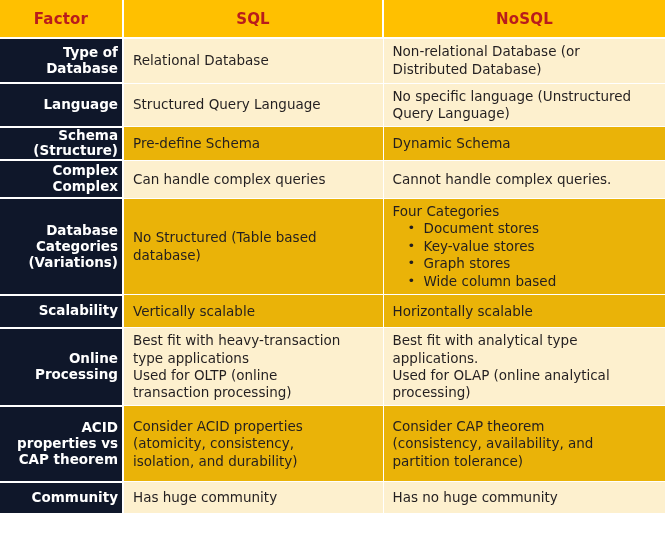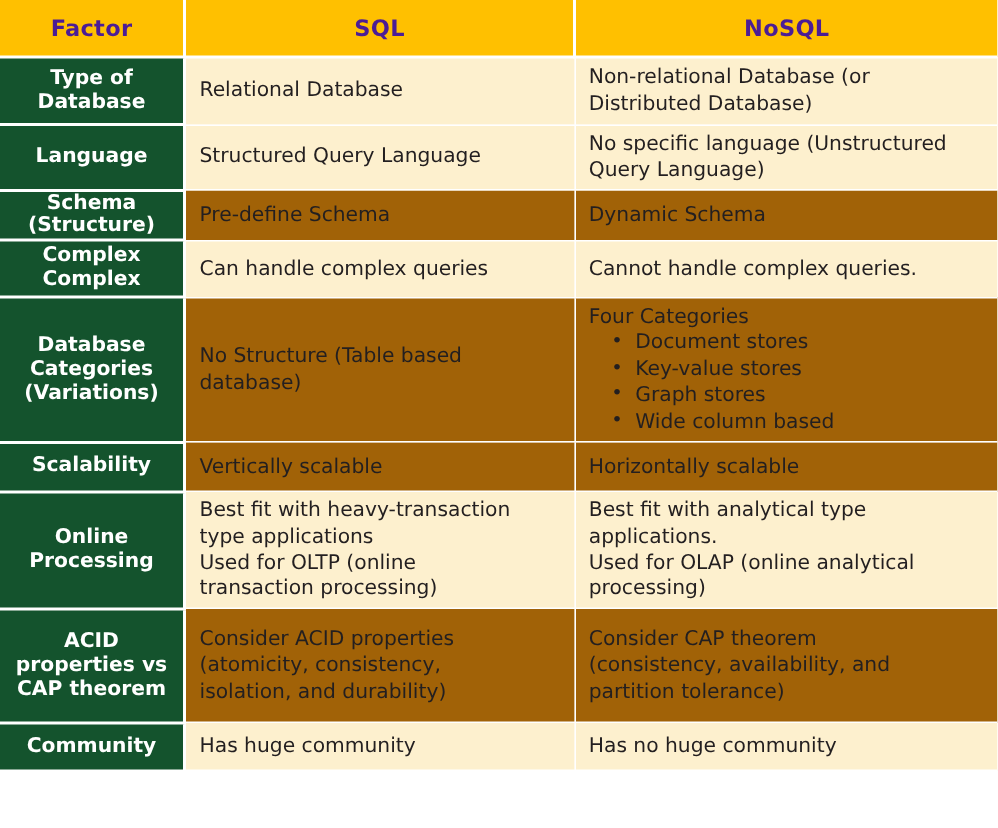--- a/index.html
+++ b/index.html
@@ -21,41 +21,41 @@
   }
 
   .comparison-table col.c-factor { width: 123px; }
   .comparison-table col.c-sql    { width: 260px; }
   .comparison-table col.c-nosql  { width: 282px; }
 
   
   .comparison-table thead th {
     height: 38px;
     background: #FFC000;
-    color: #4c1d95;
+    color: #b91c1c;
     font-weight: bold;
     font-size: 15px;
     text-align: center;
     vertical-align: middle;
     padding: 0 6px;
     border-right: 2px solid #ffffff;
     border-bottom: 2px solid #ffffff;
     box-sizing: border-box;
     letter-spacing: 0.2px;
   }
   .comparison-table thead th:last-child { border-right: none; }
 
   
   .factor-cell {
-    background: #14532d;
+    background: #0f172a;
     color: #ffffff;
     font-weight: bold;
     font-size: 13.5px;
     line-height: 1.18;
-    text-align: center;
+    text-align: right;
     vertical-align: middle;
     padding: 0 4px;
     border-right: 2px solid #ffffff;
     border-bottom: 2px solid #ffffff;
     box-sizing: border-box;
   }
 
   
   .value-cell {
     font-size: 13.5px;
@@ -64,21 +64,21 @@
     text-align: left;
     vertical-align: middle;
     padding: 4px 8px 4px 9px;
     border-right: 1px solid #ffffff;
     border-bottom: 1px solid #ffffff;
     box-sizing: border-box;
   }
   .value-cell:last-child { border-right: none; }
 
   tr.band-light .value-cell { background: #FDF0CE; }
-  tr.band-dark  .value-cell { background: #a16207; margin-left: 19px; }
+  tr.band-dark  .value-cell { background: #eab308; margin-left: 19px; }
 
   .cell-line { display: block; }
 
   .bullet-list {
     margin: 0;
     padding: 0 0 0 31px;
     list-style: none;
   }
   .bullet-list li {
     position: relative;
@@ -159,21 +159,21 @@
           <span class="cell-line">Cannot handle complex queries.</span>
         </td>
       </tr>
       <tr class="band-dark" style="height: 93px;">
         <td class="factor-cell">
           <span class="cell-line">Database</span>
           <span class="cell-line">Categories</span>
           <span class="cell-line">(Variations)</span>
         </td>
         <td class="value-cell">
-          <span class="cell-line">No Structure (Table based</span>
+          <span class="cell-line">No Structured (Table based</span>
           <span class="cell-line">database)</span>
         </td>
         <td class="value-cell">
           <span class="cell-line">Four Categories</span>
           <ul class="bullet-list">
             <li>Document stores</li>
             <li>Key-value stores</li>
             <li>Graph stores</li>
             <li>Wide column based</li>
           </ul>

